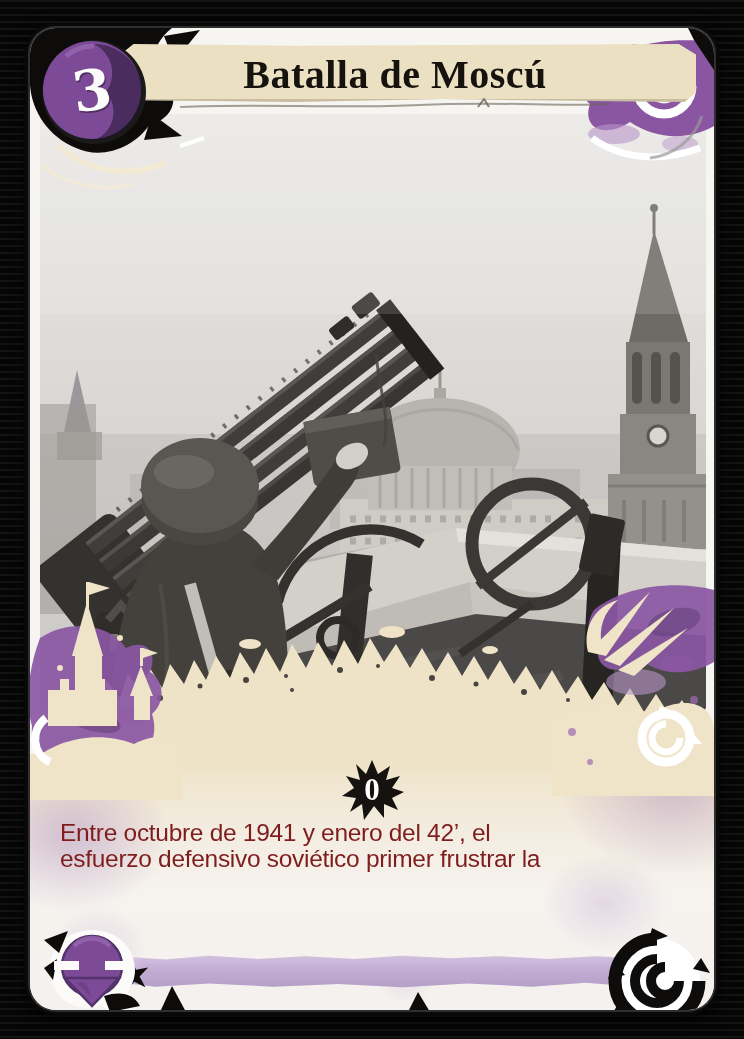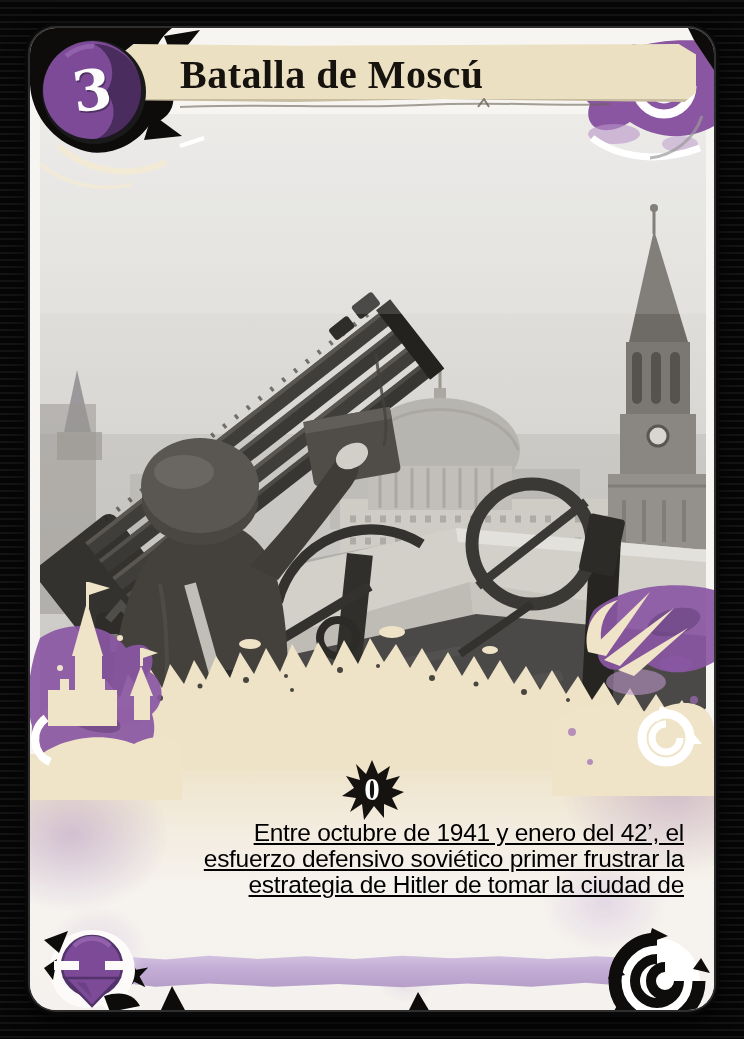--- a/index.html
+++ b/index.html
@@ -17,21 +17,21 @@
   .abs{position:absolute;}
   
   .title-band{
     left:92px;top:16px;width:574px;height:58px;background:#ece0c3;
     clip-path:polygon(0 16%,2% 0,30% 3%,97% 0,100% 18%,100% 84%,98% 100%,56% 95%,30% 100%,2% 97%,0 86%);
     box-shadow:inset 0 -3px 0 rgba(90,80,60,.25);
   }
   .title-text{
     left:150px;top:24px;width:430px;height:46px;line-height:46px;
     font-family:"Liberation Serif", serif;font-weight:700;font-size:40px;color:#16120e;
-    letter-spacing:.5px;white-space:nowrap;
+    letter-spacing:.5px;white-space:nowrap;text-align:center;
   }
   
   .badge{left:10px;top:10px;width:108px;height:108px;}
   .badge-num{
     left:30px;top:22px;width:64px;height:80px;line-height:80px;text-align:center;
     font-family:"DejaVu Serif", serif;font-weight:700;font-size:56px;color:#fdfdfc;
     transform:rotate(-8deg);text-shadow:1px 2px 0 rgba(0,0,0,.35);
   }
   
   .photo{left:10px;top:86px;width:666px;height:648px;}
@@ -50,21 +50,21 @@
       radial-gradient(70px 60px at 10% 78%, rgba(160,120,190,.22), rgba(160,120,190,0) 70%),
       radial-gradient(40px 30px at 55% 90%, rgba(160,120,190,.18), rgba(160,120,190,0) 70%);
   }
   
   .flame{left:310px;top:730px;width:64px;height:66px;}
   .flame-num{
     left:310px;top:740px;width:64px;height:44px;line-height:44px;text-align:center;
     font-family:"Liberation Serif", serif;font-weight:700;font-size:31px;color:#ffffff;
   }
   
-  .body-text{left:30px;top:792px;width:624px;text-align:right;color:#000000;text-decoration:underline;}
+  .body-text{left:30px;top:792px;width:624px;text-align:left;color:#7f1d1d;}
   .body-line{height:26px;line-height:26px;font-size:24.5px;letter-spacing:-0.3px;white-space:nowrap;}
   
   .rank-bar{
     left:82px;top:927px;width:538px;height:33px;background:#c4aed5;
     background-image:linear-gradient(90deg, rgba(255,255,255,.28) 0 2%, rgba(255,255,255,0) 6%),
       linear-gradient(180deg, rgba(255,255,255,.25), rgba(255,255,255,0) 40%, rgba(120,90,150,.18) 95%);
     clip-path:polygon(0% 22%,3% 6%,10% 14%,18% 2%,27% 12%,36% 4%,45% 12%,54% 2%,63% 10%,72% 4%,81% 12%,90% 4%,97% 10%,100% 24%,100% 78%,96% 94%,88% 84%,78% 96%,66% 86%,54% 98%,42% 88%,30% 96%,18% 86%,8% 96%,2% 84%);
   }
   .star{
     left:80px;top:924px;width:46px;height:46px;line-height:46px;text-align:center;
@@ -255,21 +255,20 @@
     </svg>
 
     <svg class="abs flame" viewBox="0 0 64 66">
       <polygon fill="#15120f" points="32,2 38,16 50,8 46,22 60,18 52,30 64,34 52,40 58,52 44,46 44,60 34,48 24,62 22,46 10,54 16,40 2,38 14,30 6,18 20,22 16,6 26,16"></polygon>
     </svg>
     <div class="abs flame-num">0</div>
 
     <div class="abs body-text">
       <div class="body-line">Entre octubre de 1941 y enero del 42’, el</div>
       <div class="body-line">esfuerzo defensivo soviético primer frustrar la</div>
-      <div class="body-line">estrategia de Hitler de tomar la ciudad de</div>
     </div>
 
     <div class="abs rank-bar"></div>
     <span class="abs star">★</span>
     <svg class="abs bottom-spikes" viewBox="0 0 500 28">
       <g fill="#0d0c0b">
           <polygon points="22,2 36,28 10,28"></polygon>
           <polygon points="268,8 280,28 258,28"></polygon>
           <polygon points="478,2 490,28 466,28"></polygon>
         </g>

